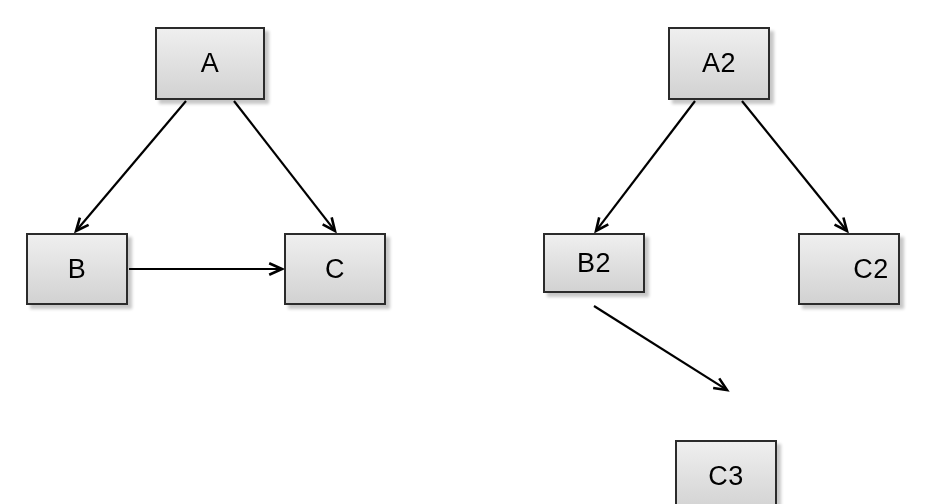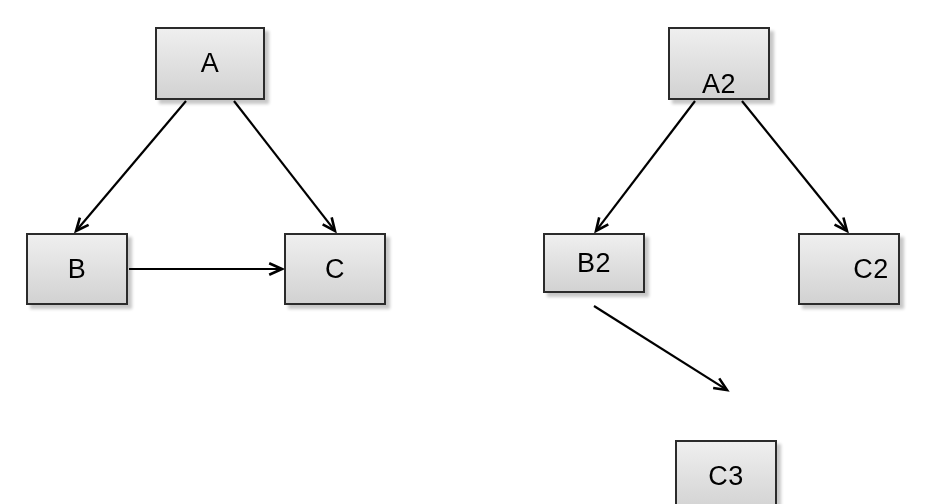--- a/index.html
+++ b/index.html
@@ -82,21 +82,21 @@
   <div id="node-layer">
       <div class="node" style="left: 155px; top: 27px; width: 110px; height: 73px; border-color: rgb(43, 43, 43); background: linear-gradient(rgb(239, 239, 239) 0%, rgb(210, 210, 210) 100%);">
         <span class="node-label" style="color: rgb(0, 0, 0);">A</span>
       </div>
       <div class="node" style="left: 26px; top: 233px; width: 102px; height: 72px; border-color: rgb(43, 43, 43); background: linear-gradient(rgb(239, 239, 239) 0%, rgb(210, 210, 210) 100%);">
         <span class="node-label" style="color: rgb(0, 0, 0);">B</span>
       </div>
       <div class="node" style="left: 284px; top: 233px; width: 102px; height: 72px; border-color: rgb(43, 43, 43); background: linear-gradient(rgb(239, 239, 239) 0%, rgb(210, 210, 210) 100%);">
         <span class="node-label" style="color: rgb(0, 0, 0);">C</span>
       </div>
-      <div class="node" style="left: 668px; top: 27px; width: 102px; height: 73px; border-color: rgb(43, 43, 43); background: linear-gradient(rgb(239, 239, 239) 0%, rgb(210, 210, 210) 100%); align-items: flex-end;">
+      <div class="node" style="left: 668px; top: 27px; width: 102px; height: 73px; border-color: rgb(43, 43, 43); background: linear-gradient(rgb(239, 239, 239) 0%, rgb(210, 210, 210) 100%);">
         <span class="node-label" style="color: rgb(0, 0, 0);">A2</span>
       </div>
       <div class="node" style="left: 543px; top: 233px; width: 102px; height: 60px; border-color: rgb(43, 43, 43); background: linear-gradient(rgb(239, 239, 239) 0%, rgb(210, 210, 210) 100%);">
         <span class="node-label" style="color: rgb(0, 0, 0);">B2</span>
       </div>
       <div class="node" style="left: 798px; top: 233px; width: 102px; height: 72px; border-color: rgb(43, 43, 43); background: linear-gradient(rgb(239, 239, 239) 0%, rgb(210, 210, 210) 100%);">
         <span class="node-label" style="color: rgb(0, 0, 0); margin-left: 44px;">C2</span>
       </div>
       <div class="node" style="left: 675px; top: 392px; width: 102px; height: 73px; border-color: rgb(43, 43, 43); background: linear-gradient(rgb(239, 239, 239) 0%, rgb(210, 210, 210) 100%); margin-top: 48px;">
         <span class="node-label" style="color: rgb(0, 0, 0);">C3</span>

